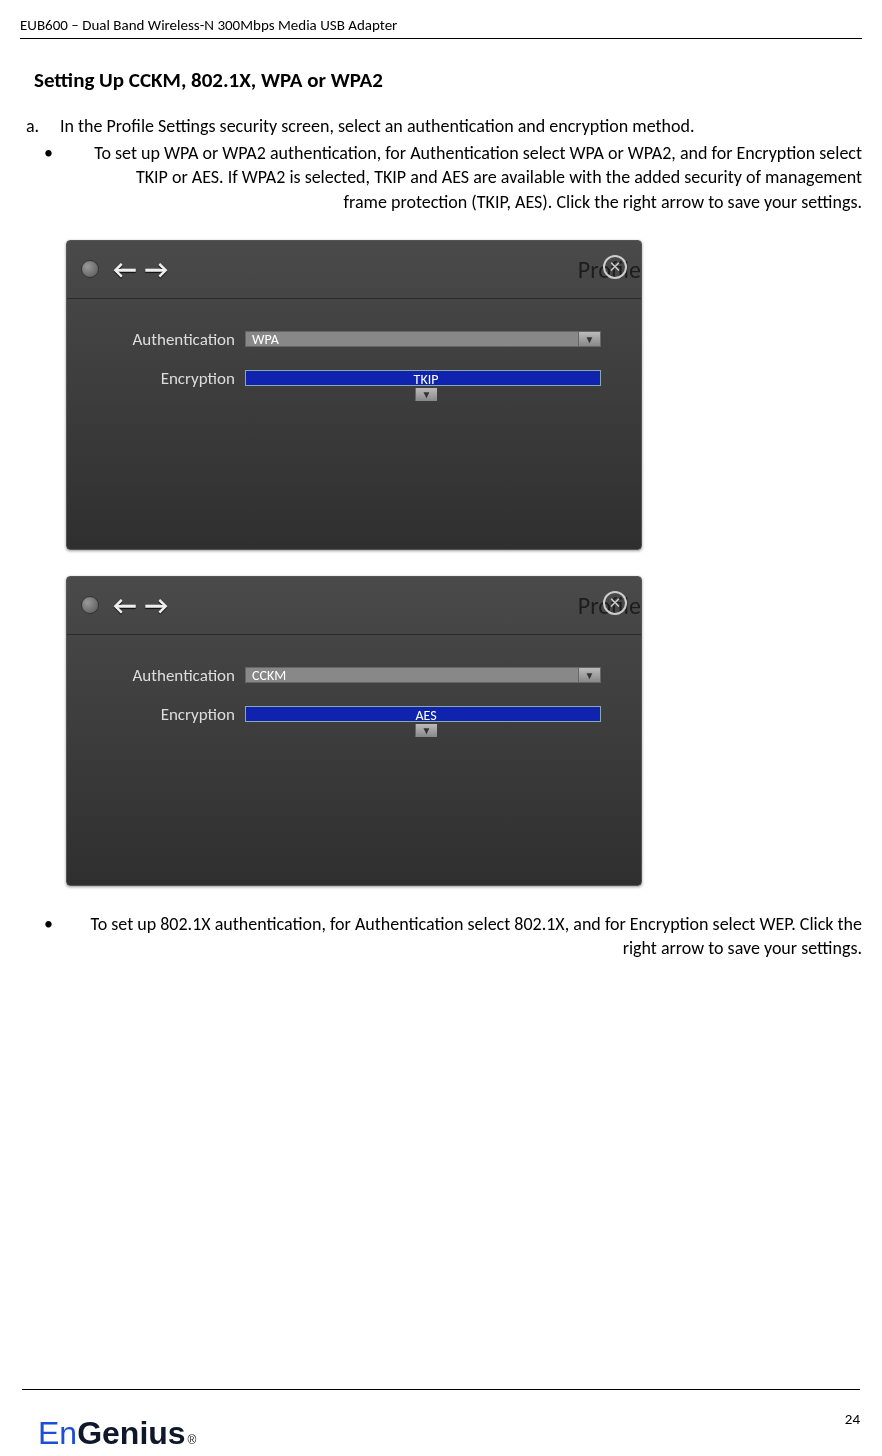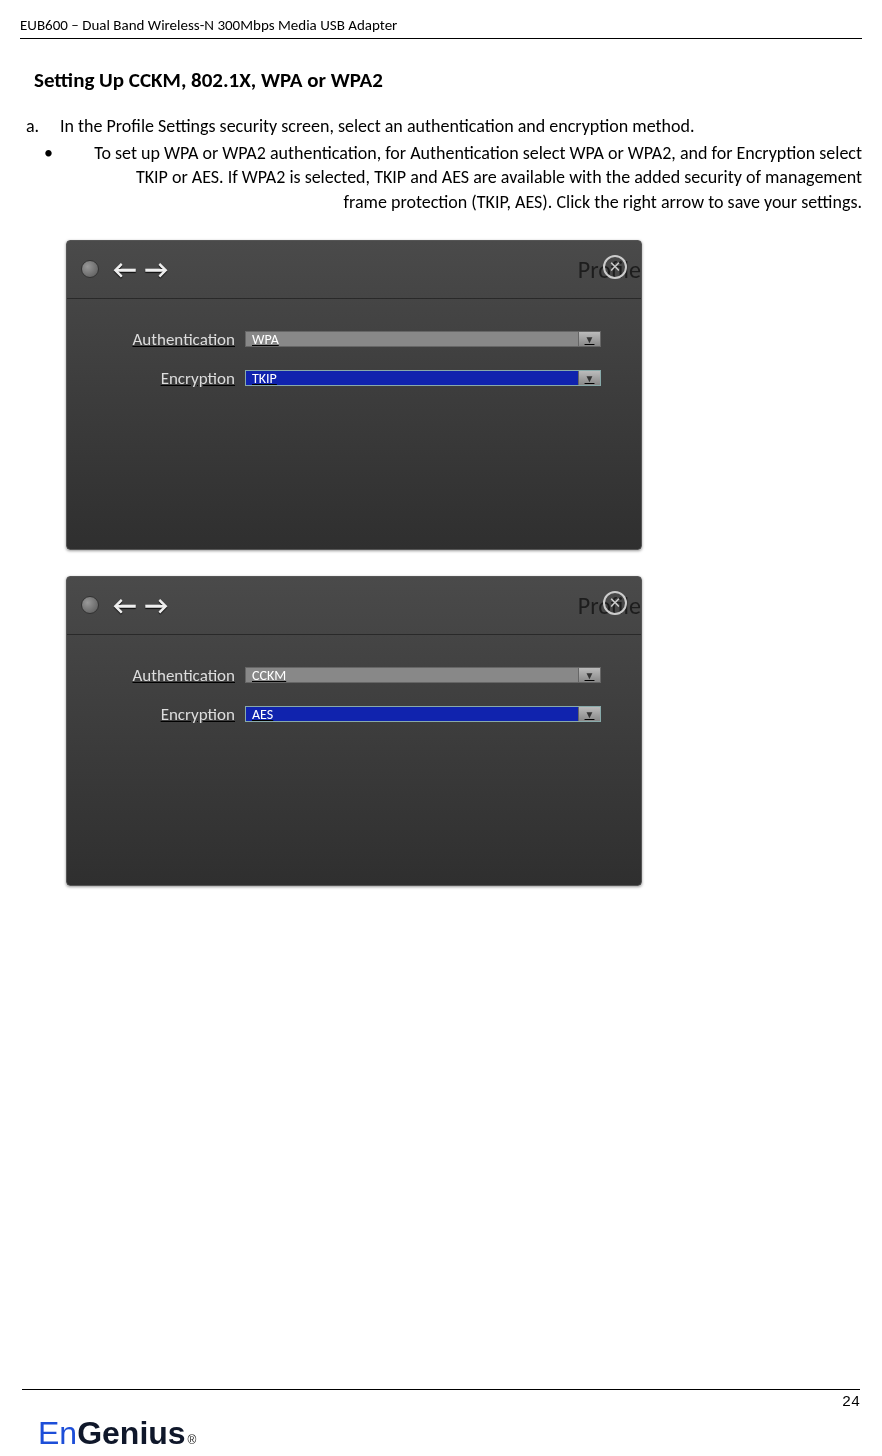--- a/index.html
+++ b/index.html
@@ -106,21 +106,20 @@
     border: 2px solid #ccc;
     border-radius: 50%;
     color: #ccc;
     font-size: 15px;
     display: flex;
     align-items: center;
     justify-content: center;
   }
   .form-area {
     padding: 30px 40px 16px 30px;
-    text-decoration: underline;
   }
   .form-row {
     display: flex;
     align-items: center;
     margin-bottom: 18px;
   }
   .form-label {
     width: 148px;
     text-align: right;
     color: #ddd;
@@ -136,43 +135,43 @@
     border: 1px solid #666;
     background: #888;
     color: #fff;
     font-size: 14px;
     padding-left: 6px;
     position: relative;
   }
   .dropdown.selected {
     background: #1023ae;
     border: 1px solid #8aa;
+    flex-direction: column;
   }
   .dd-arrow {
     width: 22px;
     height: 100%;
     background: linear-gradient(#bbb,#888);
     border-left: 1px solid #666;
     display: flex;
     align-items: center;
     justify-content: center;
     color: #333;
     font-size: 10px;
   }
   .page-num {
     position: absolute;
-    bottom: 45px;
+    bottom: 28px;
     right: 22px;
     font-size: 15px;
     border-top: 1px solid #000;
-    padding-top: 4px;
+    padding-top: 20px;
     width: 838px;
     left: 22px;
     text-align: right;
-    font-family: Liberation Mono, monospace;
   }
   .logo {
     position: absolute;
     bottom: 4px;
     left: 38px;
     display: flex;
     align-items: baseline;
     font-family: Arial, sans-serif;
   }
   .logo .en {
@@ -256,20 +255,24 @@
       <div class="form-row">
         <div class="form-label">Encryption</div>
         <div class="dropdown selected">
           <span>AES</span>
           <div class="dd-arrow">▼</div>
         </div>
       </div>
     </div>
   </div>
 
+  <div class="bullet-item">
+    <div class="dot"></div>
+    <div class="text">To set up 802.1X authentication, for Authentication select 802.1X, and for Encryption select WEP. Click the right arrow to save your settings.</div>
+  </div>
 
 </div>
 
 <div class="page-num">24</div>
 
 <div class="logo">
   <span class="en">En</span>
     <span class="genius">Genius</span>
     <span class="reg">®</span>
 </div>

